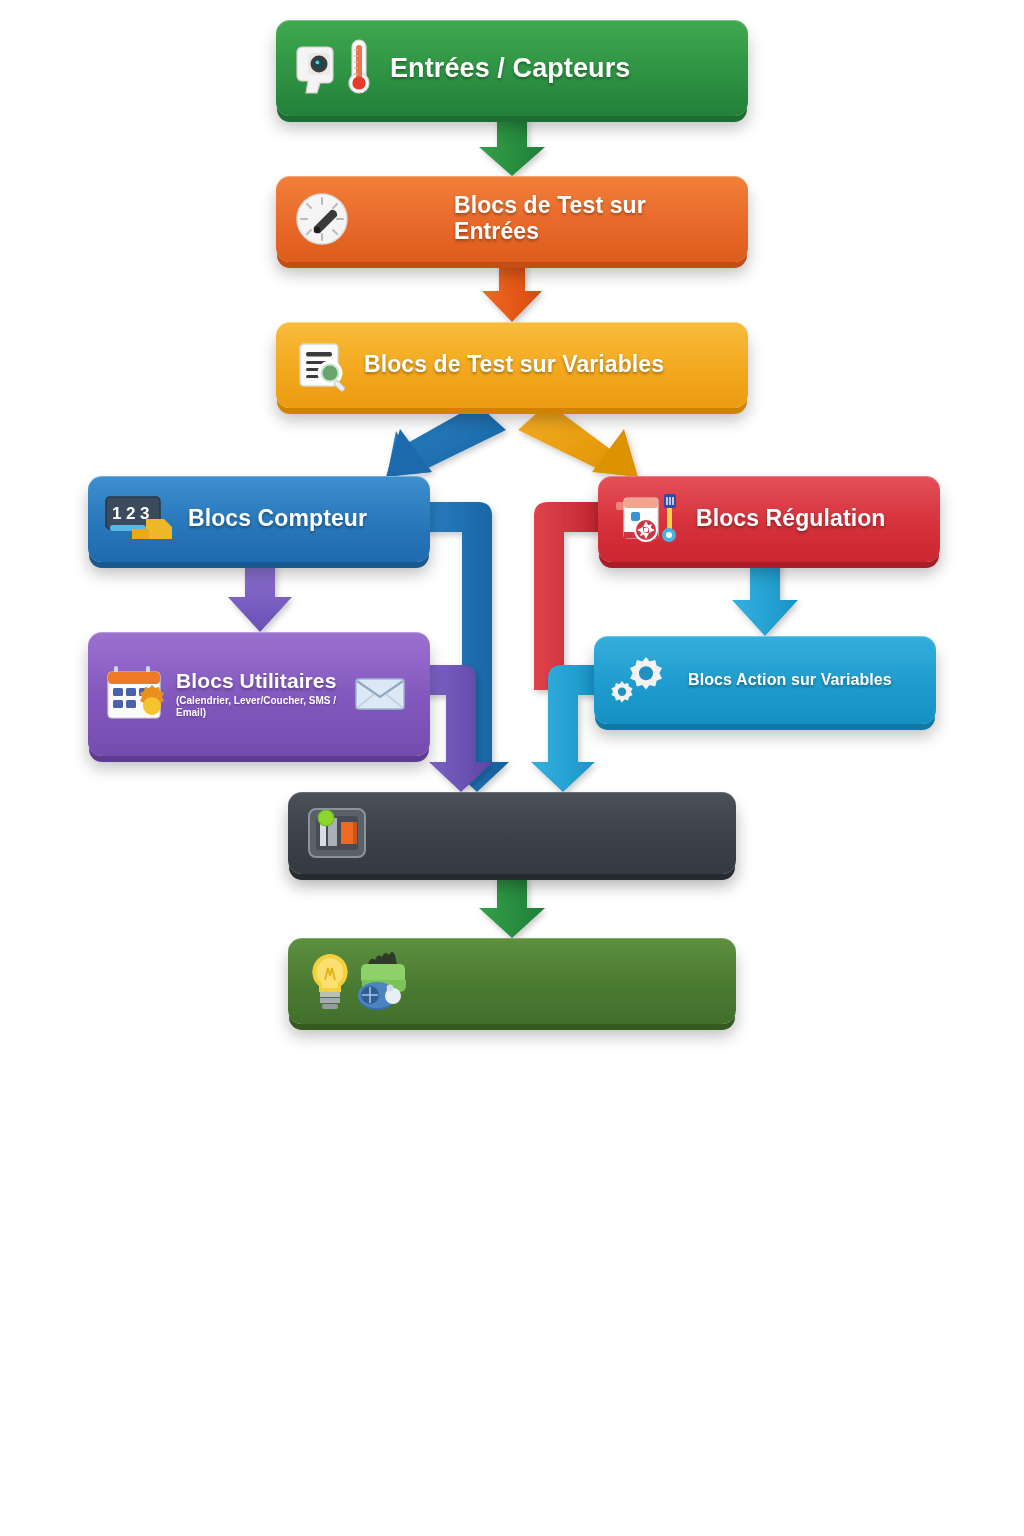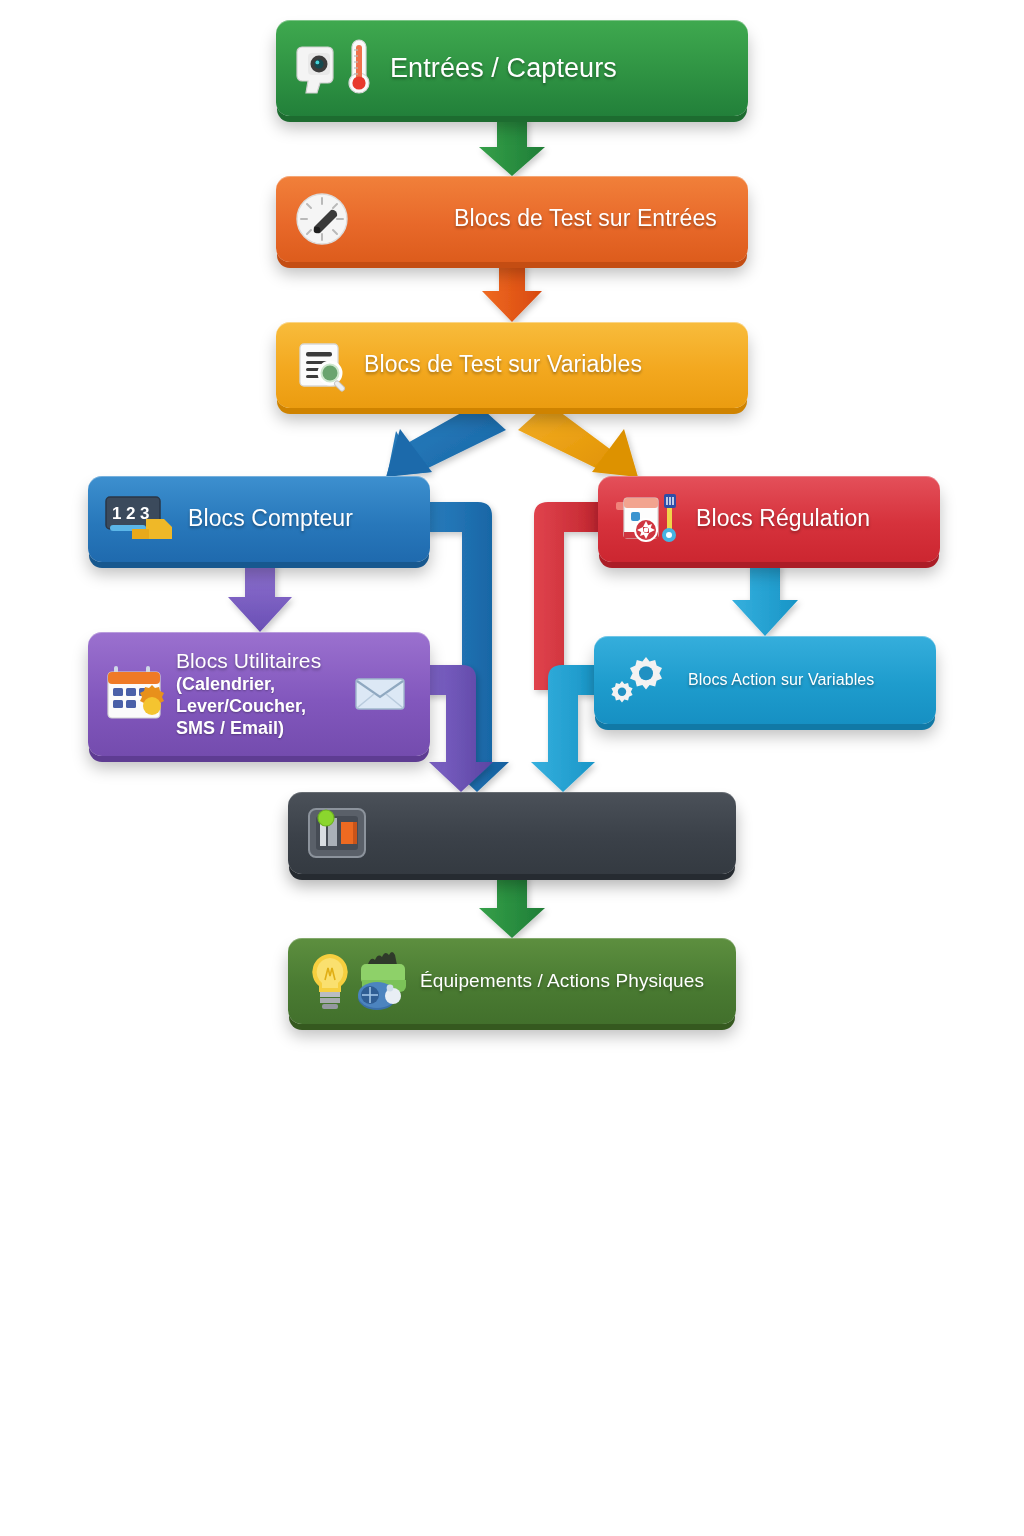--- a/index.html
+++ b/index.html
@@ -18,29 +18,29 @@
   .node{
     position:absolute;
     border-radius:14px;
     display:flex;
     align-items:center;
     box-sizing:border-box;
     color:#fff;
     z-index:5;
   }
   .node .label{
-    font-weight:normal;
+    font-weight:bold;
     color:#ffffff;
     text-shadow:0 2px 3px rgba(0,0,0,.35);
     letter-spacing:.1px;
     line-height:1.12;
   }
   .node .sub{
     font-weight:bold;
-    font-size:18px;
+    font-size:10px;
     color:#ffffff;
     text-shadow:0 1px 2px rgba(0,0,0,.3);
     line-height:1.2;
     margin-top:2px;
   }
   .ico{flex:0 0 auto;display:block;}
 
   
   #n-entrees{
     left:276px;top:20px;width:472px;height:96px;
@@ -428,16 +428,15 @@
       <ellipse cx="25" cy="45" rx="19" ry="13" fill="#4c84bf"></ellipse>
       <circle cx="18" cy="45" r="9" fill="#2f5d94"></circle>
       <g stroke="#9fc4e6" stroke-width="1.6">
         <line x1="10" y1="45" x2="26" y2="45"></line>
           <line x1="18" y1="37" x2="18" y2="53"></line>
       </g>
       <circle cx="41" cy="46" r="8" fill="#e8eef4"></circle>
       <circle cx="38" cy="38" r="3.4" fill="#cfdde9"></circle>
     </svg>
     <span class="gap-sm"></span>
-    <span class="label">Équipements / Actions Physiques</span>
   </div>
 
 </div>
 
 </body></html>

